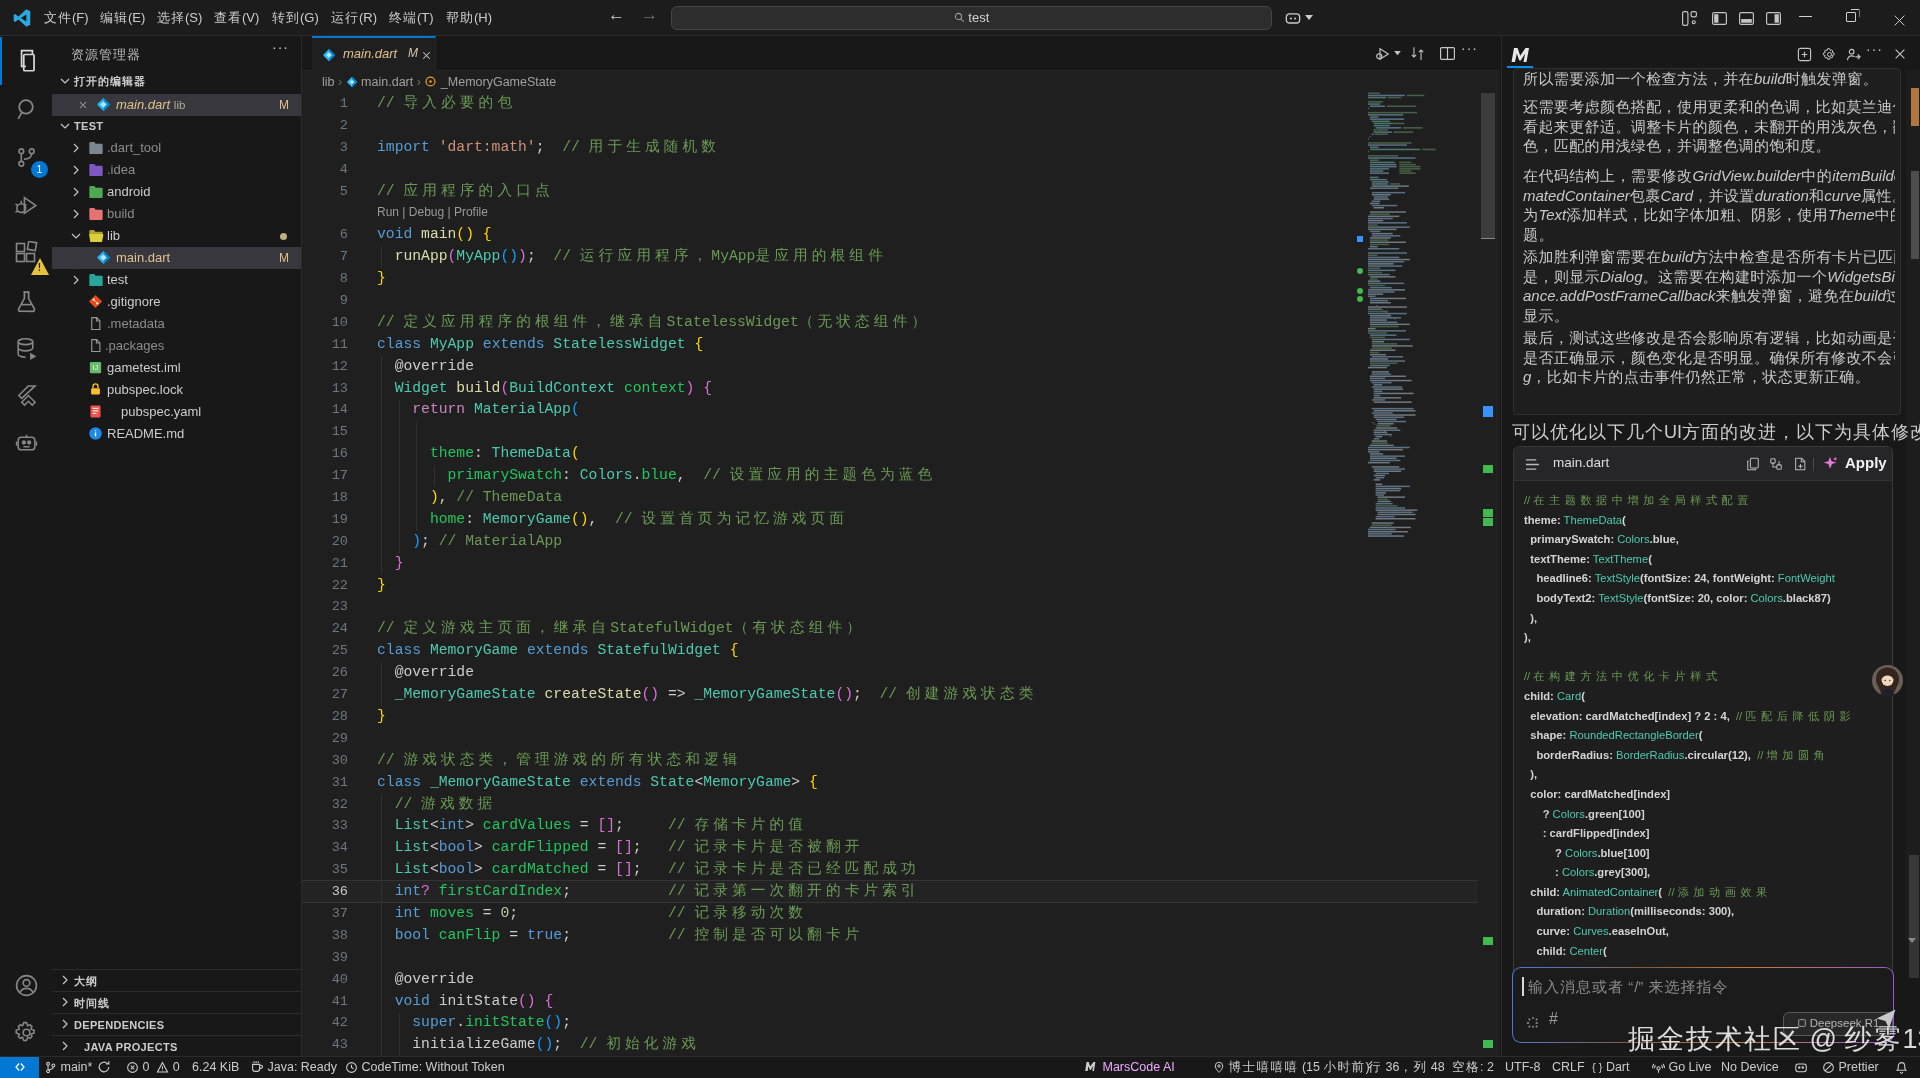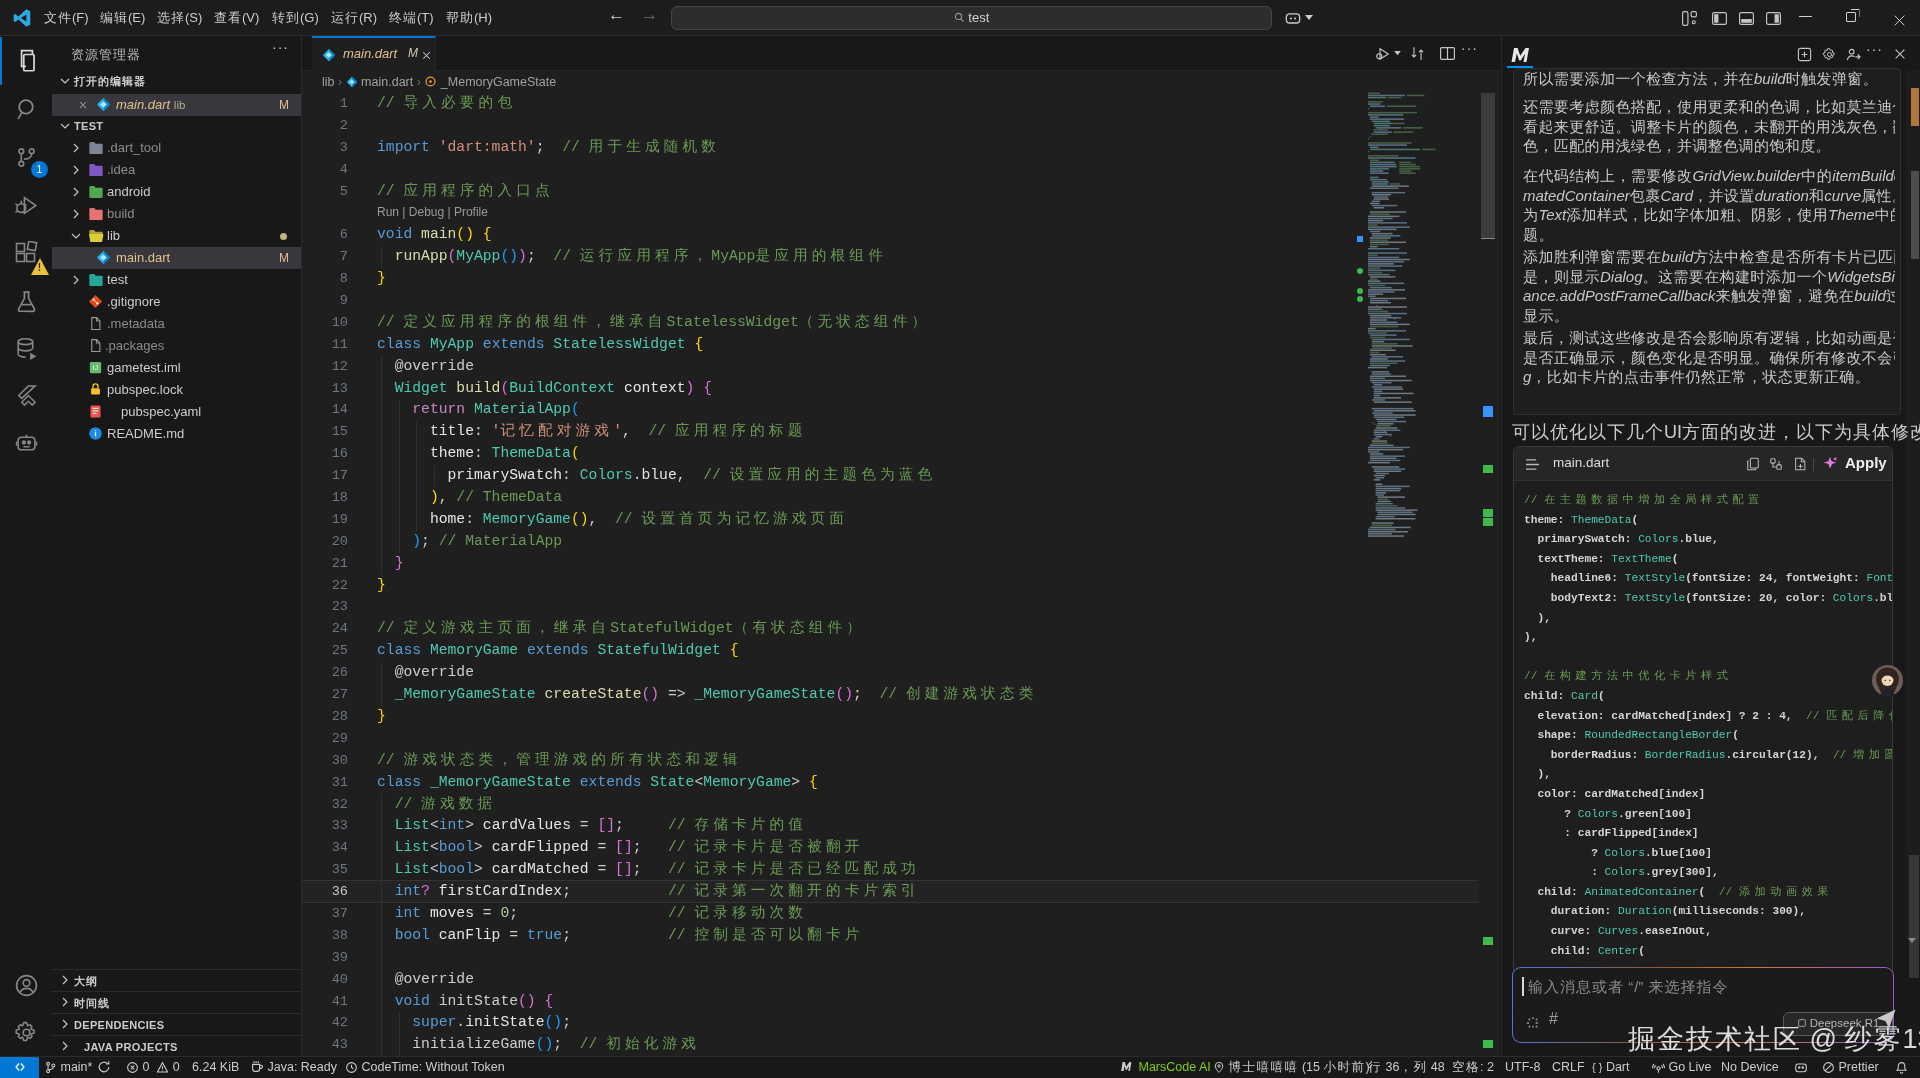--- a/index.html
+++ b/index.html
@@ -26,26 +26,26 @@
 #tabbar{left:302px;top:36px;width:1198px;height:35px;background:#181818;border-bottom:1px solid #252525}
 #tab{position:absolute;left:10px;top:0;width:124px;height:35px;background:#1f1f1f;border-top:2px solid #0078d4;border-right:1px solid #252525}
 #breadcrumb{left:302px;top:71px;width:1198px;height:22px;background:#1f1f1f;font-size:12.5px;color:#a0a0a0;line-height:22px}
 #editor{left:302px;top:93px;width:1198px;height:963px;background:#1f1f1f;overflow:hidden}
 .row{position:relative;height:21.9px;line-height:21.9px;white-space:pre;font-family:"Liberation Mono",monospace;font-size:14.7px;color:#ccc}
 .ln{position:absolute;left:0;top:0;width:46px;text-align:right;color:#6e7681;font-size:13.6px}
 .ct{position:absolute;left:75px;top:0}
 .lnact{color:#c6c6c6 !important}
 .lens{position:absolute;left:75px;top:0;font-family:"Liberation Sans",sans-serif;font-size:12px;color:#999;letter-spacing:0}
 .c{color:#6a9955}.k{color:#569cd6}.ctl{color:#c586c0}.s{color:#ce9178}.t{color:#4ec9b0}
-.f{color:#dcdcaa}.v{color:#e5e5e5}.n{color:#b5cea8}.p1{color:#ffd700}.p2{color:#da70d6}.p3{color:#179fff}
+.f{color:#dcdcaa}.v{color:#22c55e}.n{color:#b5cea8}.p1{color:#ffd700}.p2{color:#da70d6}.p3{color:#179fff}
 .guide{position:absolute;width:1px;background:#313131}
 #panel{left:1501px;top:36px;width:419px;height:1020px;background:#181818;border-left:1px solid #2b2b2b;overflow:hidden}
 .msg{font-size:15px;font-style:italic;color:#c8c8c8}
 .msg div{height:19.7px;line-height:19.7px;white-space:nowrap;overflow:hidden}
-.cc{font-family:Liberation Mono, monospace;font-size:11.2px;color:#d4d4d4}
+.cc{font-family:Liberation Sans, sans-serif;font-size:11.2px;color:#d4d4d4}
 .cc div{height:19.6px;line-height:19.6px;white-space:pre}
 .cc .b{font-weight:bold}
 #inputbox{position:absolute;left:10px;top:931px;width:382px;height:76px;border-radius:9px;padding:1.2px;background:linear-gradient(100deg,#4a79e8,#8a5a3a 35%,#c07a40 60%,#9a55d8 100%)}
 #inputinner{width:100%;height:100%;border-radius:8px;background:#1b1b1b}
 #statusbar{left:0;top:1056px;width:1920px;height:22px;background:#181818;border-top:1px solid #2b2b2b;font-size:12.5px;color:#cccccc}
 .sbi{position:absolute;top:0;height:22px;line-height:21px;white-space:nowrap}
 #wm{left:1628px;top:1021px;font-size:27px;color:rgba(235,235,235,.92);white-space:nowrap;z-index:50;font-weight:500}
 </style></head><body>
 <div id="root">
 <div class="abs" id="titlebar">
@@ -329,21 +329,21 @@
 <div class="row"><span class="lens">Run | Debug | Profile</span></div>
 <div class="row"><span class="ln">6</span><span class="ct"><span class="k">void</span> <span class="f">main</span><span class="p1">()</span> <span class="p1">{</span></span></div>
 <div class="row"><span class="ln">7</span><span class="ct">  <span class="f">runApp</span><span class="p2">(</span><span class="t">MyApp</span><span class="p3">()</span><span class="p2">)</span>;  <span class="c">// <span class="z">运行应用程序，</span>MyApp<span class="z">是应用的根组件</span></span></span></div>
 <div class="row"><span class="ln">8</span><span class="ct"><span class="p1">}</span></span></div>
 <div class="row"><span class="ln">9</span><span class="ct"></span></div>
 <div class="row"><span class="ln">10</span><span class="ct"><span class="c">// <span class="z">定义应用程序的根组件，继承自</span>StatelessWidget<span class="z">（无状态组件）</span></span></span></div>
 <div class="row"><span class="ln">11</span><span class="ct"><span class="k">class</span> <span class="t">MyApp</span> <span class="k">extends</span> <span class="t">StatelessWidget</span> <span class="p1">{</span></span></div>
 <div class="row"><span class="ln">12</span><span class="ct">  @override</span></div>
 <div class="row"><span class="ln">13</span><span class="ct">  <span class="t">Widget</span> <span class="f">build</span><span class="p2">(</span><span class="t">BuildContext</span> <span class="v">context</span><span class="p2">)</span> <span class="p2">{</span></span></div>
 <div class="row"><span class="ln">14</span><span class="ct">    <span class="ctl">return</span> <span class="t">MaterialApp</span><span class="p3">(</span></span></div>
-<div class="row"><span class="ln">15</span><span class="ct">      <span class="v">title</span>: <span class="s">'<span class="z">记忆配对游戏</span>'</span>,  <span class="c">// <span class="z">应用程序的标题</span></span></span></div>
+<div class="row"><span class="ln">15</span></div>
 <div class="row"><span class="ln">16</span><span class="ct">      <span class="v">theme</span>: <span class="t">ThemeData</span><span class="p1">(</span></span></div>
 <div class="row"><span class="ln">17</span><span class="ct">        <span class="v">primarySwatch</span>: <span class="t">Colors</span>.<span class="v">blue</span>,  <span class="c">// <span class="z">设置应用的主题色为蓝色</span></span></span></div>
 <div class="row"><span class="ln">18</span><span class="ct">      <span class="p1">)</span>, <span class="c">// ThemeData</span></span></div>
 <div class="row"><span class="ln">19</span><span class="ct">      <span class="v">home</span>: <span class="t">MemoryGame</span><span class="p1">()</span>,  <span class="c">// <span class="z">设置首页为记忆游戏页面</span></span></span></div>
 <div class="row"><span class="ln">20</span><span class="ct">    <span class="p3">)</span>; <span class="c">// MaterialApp</span></span></div>
 <div class="row"><span class="ln">21</span><span class="ct">  <span class="p2">}</span></span></div>
 <div class="row"><span class="ln">22</span><span class="ct"><span class="p1">}</span></span></div>
 <div class="row"><span class="ln">23</span><span class="ct"></span></div>
 <div class="row"><span class="ln">24</span><span class="ct"><span class="c">// <span class="z">定义游戏主页面，继承自</span>StatefulWidget<span class="z">（有状态组件）</span></span></span></div>
 <div class="row"><span class="ln">25</span><span class="ct"><span class="k">class</span> <span class="t">MemoryGame</span> <span class="k">extends</span> <span class="t">StatefulWidget</span> <span class="p1">{</span></span></div>
@@ -763,21 +763,21 @@
           <path d="M8 6.5v3.5M8 11.8v.7"></path>
         </svg> 0</div>
 <div class="sbi" style="left:192px;color:#ccc">6.24 KiB</div>
 <div class="sbi" style="left:250px;color:#ccc"><svg width="14" height="14" viewBox="0 0 16 16" fill="none" stroke="#ccc" stroke-width="1.3" style="vertical-align:-3px">
           <path d="M3 5h8v5a3 3 0 0 1-3 3H6a3 3 0 0 1-3-3zM11 6h1.5a1.8 1.8 0 0 1 0 3.6H11M4.5 3.5v-2M7 3.5v-2M9.5 3.5v-2"></path>
         </svg> Java: Ready</div>
 <div class="sbi" style="left:345px;color:#ccc"><svg width="13" height="13" viewBox="0 0 16 16" fill="none" stroke="#ccc" stroke-width="1.3" style="vertical-align:-3px">
           <circle cx="8" cy="8" r="6"></circle>
           <path d="M8 4.5V8l2.5 1.5"></path>
         </svg> CodeTime: Without Token</div>
-<div class="sbi" style="left:1120px;color:#84cc16"><svg width="15" height="11" viewBox="0 0 26 20" style="vertical-align:-1px">
+<div class="sbi" style="left:1084px;color:#f0abfc"><svg width="15" height="11" viewBox="0 0 26 20" style="vertical-align:-1px">
           <path fill="#ccc" d="M1.5 18 4 2h4l2.5 8L16.5 2H20l-2.5 16h-3l1.5-9-4.5 7.5h-1.5L7.5 9 6 18z"></path>
         </svg> MarsCode AI</div>
 <div class="sbi" style="left:1213px;color:#ccc"><svg width="12" height="13" viewBox="0 0 16 16" fill="none" stroke="#ccc" stroke-width="1.3" style="vertical-align:-3px">
           <path d="M8 14.5S3 9.5 3 6a5 5 0 0 1 10 0c0 3.5-5 8.5-5 8.5z"></path>
           <circle cx="8" cy="6" r="1.6"></circle>
         </svg> <span class="z">博士嘻嘻嘻</span> (15 <span class="z">小时前</span>)</div>
 <div class="sbi" style="left:1368px;color:#ccc"><span class="z">行</span> 36<span class="z">，列</span> 48</div>
 <div class="sbi" style="left:1452px;color:#ccc"><span class="z">空格</span>: 2</div>
 <div class="sbi" style="left:1505px;color:#ccc">UTF-8</div>
 <div class="sbi" style="left:1552px;color:#ccc">CRLF</div>

